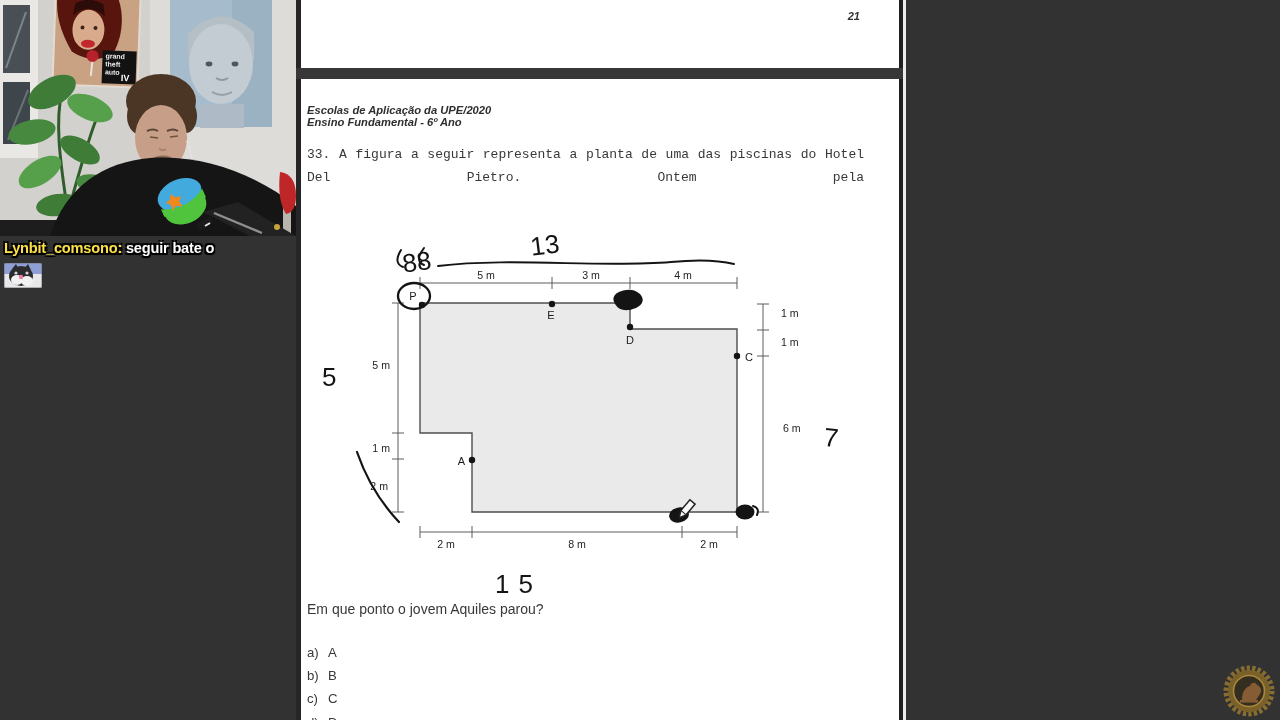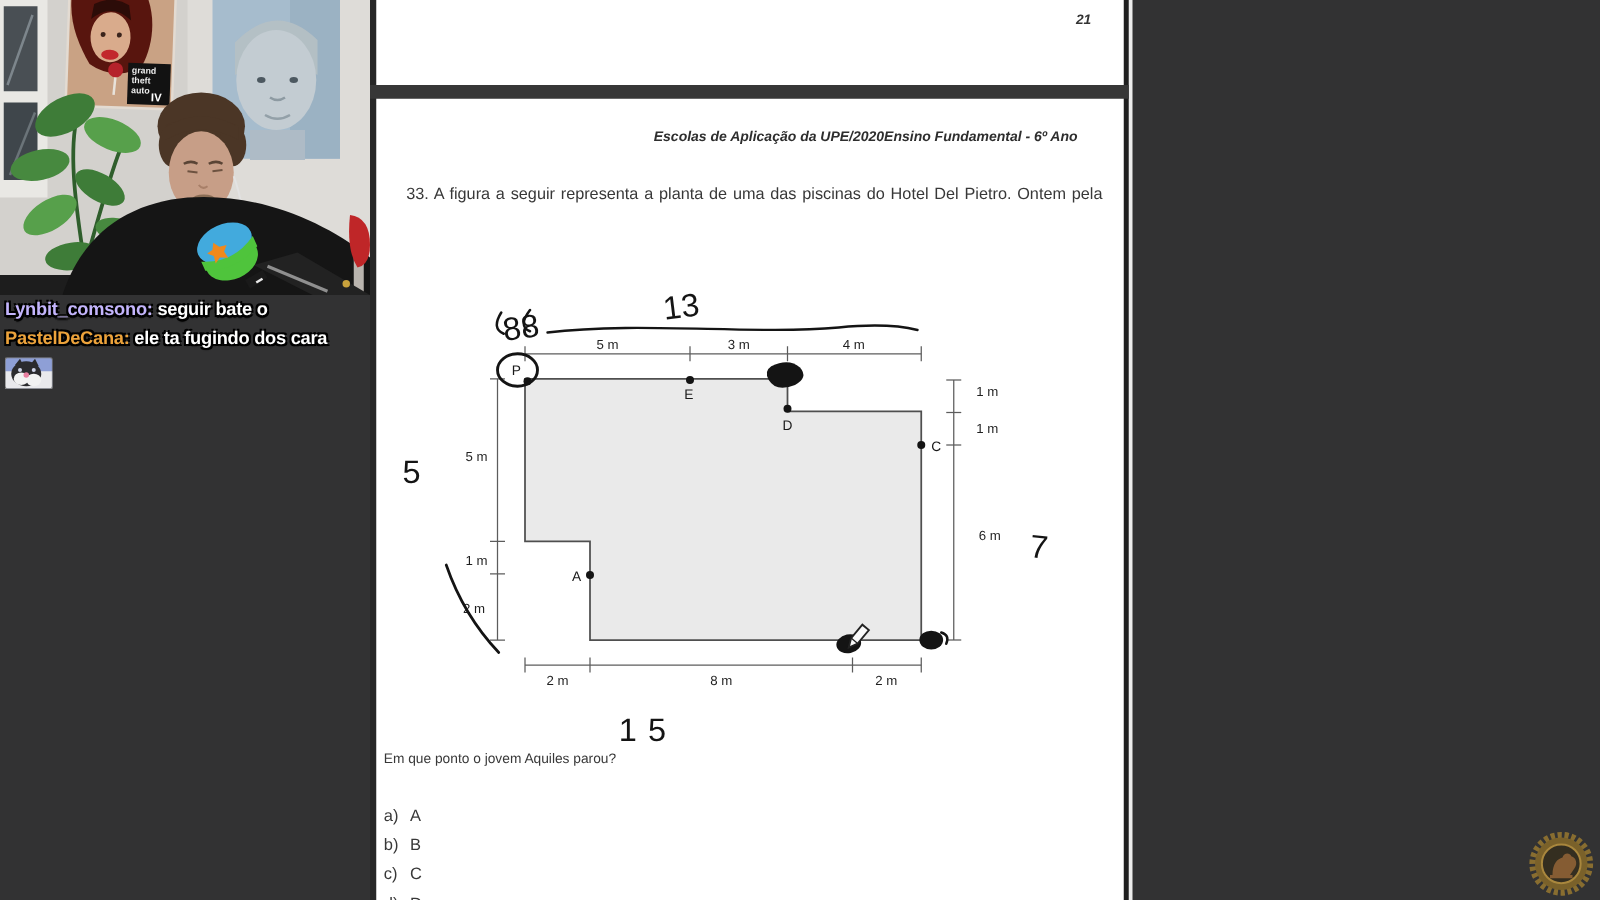--- a/index.html
+++ b/index.html
@@ -18,41 +18,41 @@
                        1.6px 1.6px 0 #000, 0 2px 1px #000; }
   .chat-line { white-space:nowrap; }
   #chat-emote { margin-top:3px; width:38px; height:25px; }
 
   
   #doc { left:296px; top:0; width:607px; height:720px; background:#ffffff;
          border-left:5px solid #262626; border-right:4px solid #1f1f1f;
          box-shadow:3px 0 0 #ececec; }
   #doc-inner { position:relative; width:598px; height:720px; color:#3a3a3a; }
 
-  #page-number { position:absolute; top:10px; right:26px; font-size:11px;
+  #page-number { position:absolute; top:10px; right:39px; font-size:11px;
                  font-weight:bold; font-style:italic; color:#333; }
   #page-sep { position:absolute; left:-5px; top:68px; width:607px; height:11px; background:#373737; }
 
   #doc-header { position:absolute; top:104px; left:6px; right:37px; display:flex;
-                justify-content:flex-end; font-size:11.2px; font-weight:bold;
-                font-style:italic; color:#2e2e2e; }
-
-  #question { position:absolute; top:144px; left:24px; width:557px; font-size:13px;
-              line-height:22.6px; color:#383838; }
+                justify-content:center; font-size:11.2px; font-weight:bold;
+                font-style:italic; color:#2e2e2e;flex-direction:column; }
+
+  #question { position:absolute; top:144px; left:6px; width:557px; font-size:13px;
+              line-height:22.6px; color:#383838;font-family:Liberation Mono, monospace; }
   .q-line { text-align:justify; }
   .q-just { text-align-last:justify; }
   .q-italic { font-style:italic; }
 
   #figure-svg { position:absolute; left:0; top:0; width:598px; height:720px; pointer-events:none; }
   .dimtxt { font-size:10.6px; fill:#1f1f1f; }
   .pttxt  { font-size:11px;  fill:#1a1a1a; }
   .ink    { stroke:#141414; fill:none; stroke-linecap:round; stroke-linejoin:round; }
   .inktxt { fill:#141414; font-size:26px; }
 
-  #prompt { position:absolute; top:601px; left:6px; font-size:11px; color:#383838; }
+  #prompt { position:absolute; top:601px; left:6px; font-size:14px; color:#383838; }
   #options { position:absolute; top:641px; left:6px; font-size:13.2px; line-height:23.2px; color:#383838; }
   .opt-label { display:inline-block; min-width:21px; }
 
   
   #seal { left:1223px; top:665px; width:52px; height:52px; opacity:0.95; }
 </style>
 </head>
 <body>
 
 <div id="stage">
@@ -145,22 +145,21 @@
           <path d="M159,200 Q182,212 205,198 L205,207 Q182,218 159,208 Z" fill="#4fc43c"></path>
           <path d="M174,190 l3,5 6,1 -4,4 1,6 -6,-3 -5,3 1,-6 -4,-4 5,-1 Z" fill="#f0891d"></path>
         </g>
         <path d="M196,224 l14,-8 4,6 -14,9 Z" fill="#1a1a1a"></path>
         <path d="M205,226 l5,-3" stroke="#e8e8e8" stroke-width="2"></path>
       </g>
     </svg>
   </div>
 
   <div id="chat" class="abs">
-    <div class="chat-line"><span style="color: #c4b5fd;">Lynbit_comsono:</span><span> seguir bate o</span></div>
-    <div class="chat-line"><span style="color: rgb(237, 163, 59);">PastelDeCana:</span><span> ele ta fugindo dos cara</span></div>
+    <div class="chat-line"><span style="color: #fde047;">Lynbit_comsono:</span><span> seguir bate o</span></div>
     <svg id="chat-emote" viewBox="0 0 38 25">
       <rect x="0" y="0" width="38" height="25" rx="2" fill="#8e9fd6"></rect>
       <rect x="0" y="11" width="38" height="14" fill="#e9e9ec"></rect>
       <polygon points="8,6 12,1 15,7" fill="#2b2b2e"></polygon>
       <polygon points="20,6 24,1 27,7" fill="#2b2b2e"></polygon>
       <ellipse cx="17" cy="13" rx="12" ry="10" fill="#2b2b2e"></ellipse>
       <ellipse cx="13" cy="17" rx="6" ry="5" fill="#f2f2f2"></ellipse>
       <ellipse cx="23" cy="18" rx="6" ry="5" fill="#f2f2f2"></ellipse>
       <circle cx="17" cy="14" r="2.2" fill="#e87fa0"></circle>
       <circle cx="12" cy="10" r="1.6" fill="#cfd4e8"></circle>

